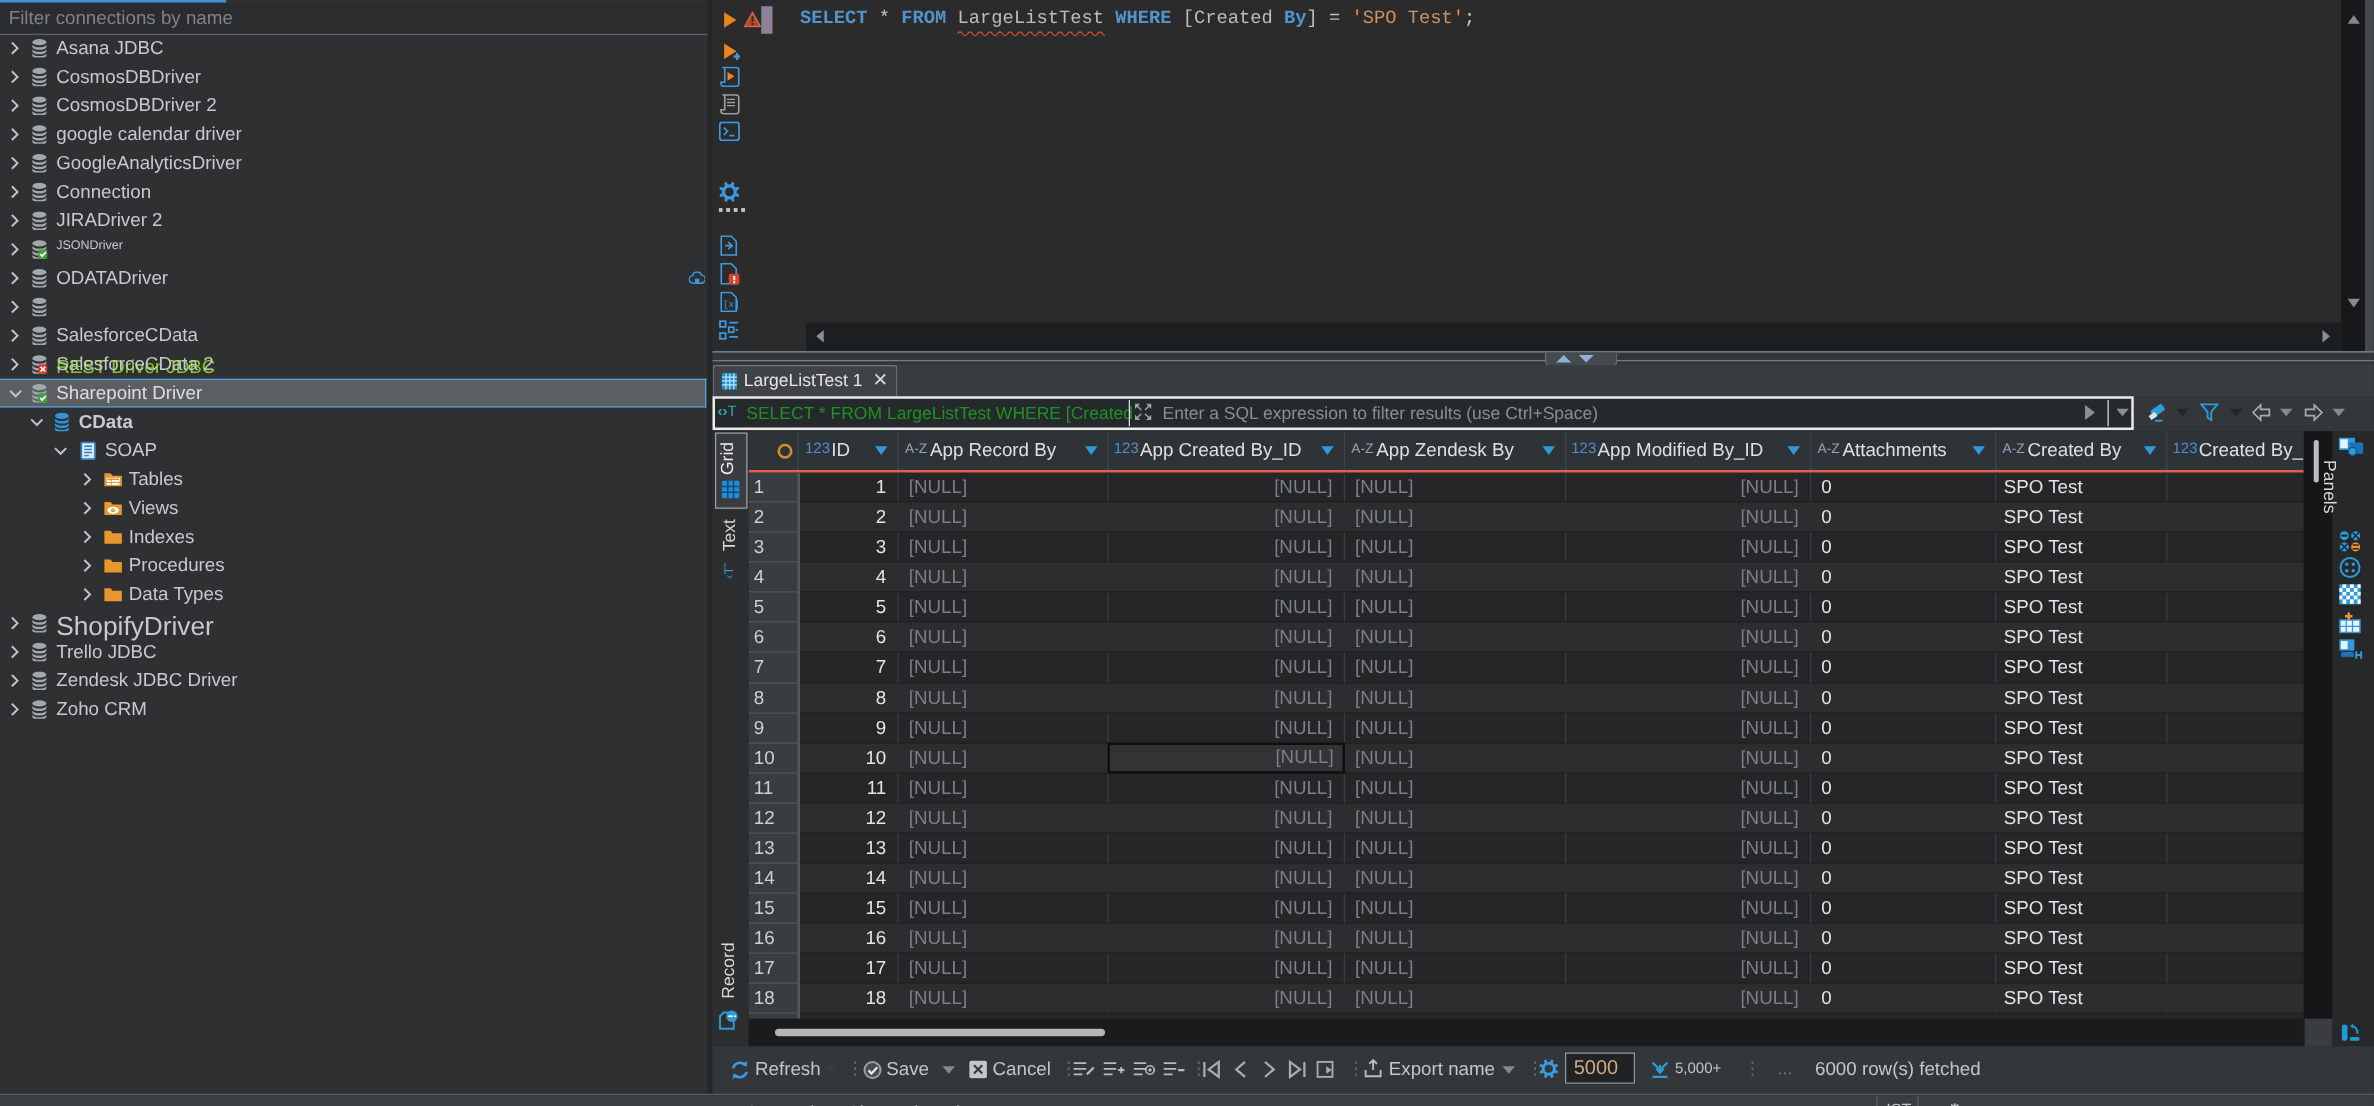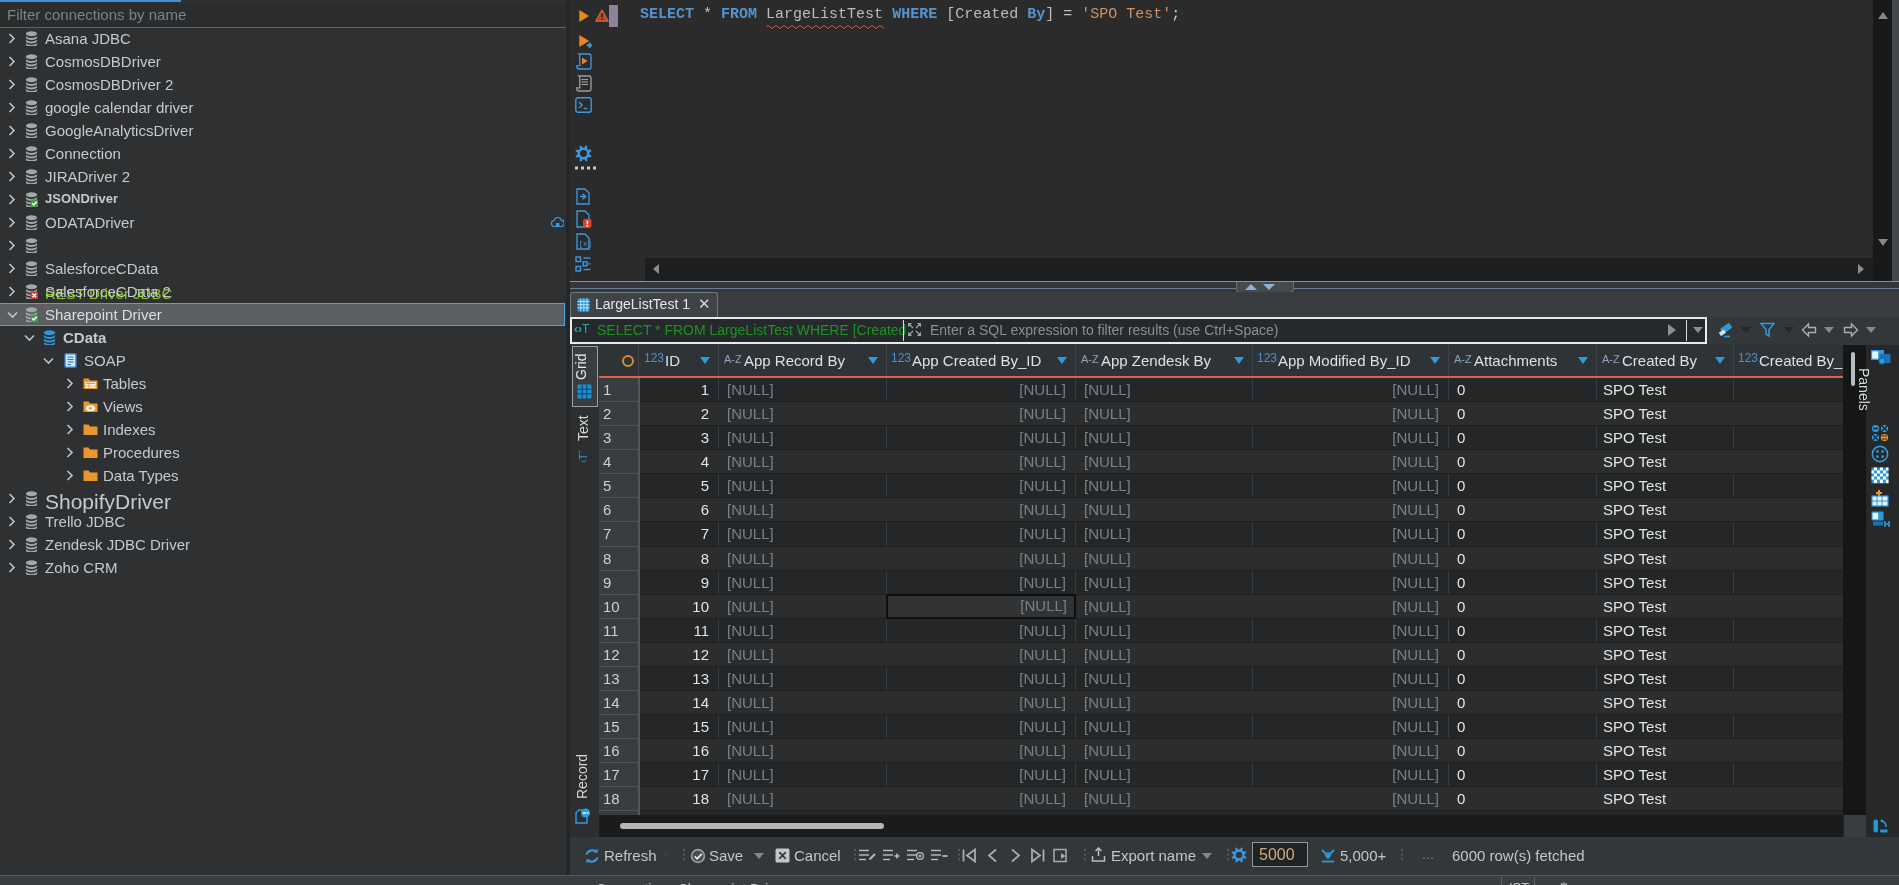--- a/index.html
+++ b/index.html
@@ -84,21 +84,21 @@
         <path d="M1.5 1 L6 5.5 L1.5 10" fill="none" stroke="#c0c4c7" stroke-width="1.6"></path>
       </svg>
       <svg style="position:absolute;left:25px;top:192px" width="13" height="15" viewBox="0 0 13 15">
         <ellipse cx="6.5" cy="2.7" rx="5.6" ry="2.5" fill="#a2a7ab"></ellipse>
         <path d="M0.9 4.6 a5.6 2.3 0 0 0 11.2 0 v2 a5.6 2.3 0 0 1 -11.2 0 z" fill="#a2a7ab"></path>
         <path d="M0.9 8.1 a5.6 2.3 0 0 0 11.2 0 v2 a5.6 2.3 0 0 1 -11.2 0 z" fill="#a2a7ab"></path>
         <path d="M0.9 11.6 a5.6 2.3 0 0 0 11.2 0 v2 a5.6 2.3 0 0 1 -11.2 0 z" fill="#a2a7ab"></path>
         <rect x="5.6" y="7.6" width="7.4" height="7.4" rx="1" fill="#3fa13f"></rect>
         <path d="M7.2 11.3 l1.5 1.6 3-3.2" stroke="#fff" stroke-width="1.4" fill="none"></path>
       </svg>
-      <div class="txt" style="left:45px;top:191px;font-size:13px;font-weight:bold;color:#c6cacd;">JSONDriver</div>
+      <div class="txt" style="left:45px;top:191px;font-size:10px;font-weight:normal;color:#c6cacd;">JSONDriver</div>
       <svg class="abs" style="left:8px;top:217px" width="8" height="11" viewBox="0 0 8 11">
         <path d="M1.5 1 L6 5.5 L1.5 10" fill="none" stroke="#c0c4c7" stroke-width="1.6"></path>
       </svg>
       <svg style="position:absolute;left:25px;top:215px" width="13" height="15" viewBox="0 0 13 15">
         <ellipse cx="6.5" cy="2.7" rx="5.6" ry="2.5" fill="#a2a7ab"></ellipse>
         <path d="M0.9 4.6 a5.6 2.3 0 0 0 11.2 0 v2 a5.6 2.3 0 0 1 -11.2 0 z" fill="#a2a7ab"></path>
         <path d="M0.9 8.1 a5.6 2.3 0 0 0 11.2 0 v2 a5.6 2.3 0 0 1 -11.2 0 z" fill="#a2a7ab"></path>
         <path d="M0.9 11.6 a5.6 2.3 0 0 0 11.2 0 v2 a5.6 2.3 0 0 1 -11.2 0 z" fill="#a2a7ab"></path>
       </svg>
       <div class="txt" style="left:45px;top:214px;font-size:15px;font-weight:normal;color:#c6cacd;">ODATADriver</div>
@@ -814,21 +814,21 @@
     </svg>
     <div class="abs" style="left:1252px;top:842px;width:56px;height:25px;background:#202324;border:1px solid #93979a;box-sizing:border-box;"></div>
     <div class="txt" style="left:1259px;top:846px;font-size:16px;color:#cfa87e;">5000</div>
     <svg class="abs" style="left:1320px;top:848px" width="16" height="15" viewBox="0 0 16 15">
 <g stroke="#2f9ad8" stroke-width="1.8" fill="none">
         <path d="M2 2 l5 5 M14 2 l-5 5"></path>
       </g>
 <path d="M8 4 v5.5 M5.2 7 l2.8 3 2.8-3" fill="none" stroke="#2f9ad8" stroke-width="1.8"></path>
 <path d="M2 13.5 h12" stroke="#2f9ad8" stroke-width="1.8"></path>
     </svg>
-    <div class="txt" style="left:1340px;top:847px;font-size:15px;color:#c3c6c8;">5,000+</div>
+    <div class="txt" style="left:1340px;top:847px;font-size:12px;color:#c3c6c8;">5,000+</div>
     <div class="txt" style="left:1395px;top:846px;font-size:14px;color:#6b7073;">⋮</div>
     <div class="txt" style="left:1422px;top:851px;font-size:12px;color:#7c8184;">⋯</div>
     <div class="txt" style="left:1452px;top:847px;font-size:15px;color:#c3c6c8;">6000 row(s) fetched</div>
     <svg class="abs" style="left:1873px;top:819px" width="15" height="15" viewBox="0 0 15 15">
 <rect x="0.5" y="0.5" width="4.5" height="13" rx="2" fill="#1d9ad8"></rect>
 <rect x="7" y="10.5" width="7.5" height="3" rx="1" fill="#1d9ad8"></rect>
 <path d="M13 8 a6 6 0 0 0 -5-6.5" fill="none" stroke="#1d9ad8" stroke-width="1.6"></path>
 <path d="M9.5 0 l-2.6 2 2.9 1.8 z" fill="#1d9ad8"></path>
     </svg>
     <div class="abs" style="left:0;top:875px;width:1899px;height:10px;background:#3b3e40;border-top:1px solid #565a5d;box-sizing:border-box;"></div>

